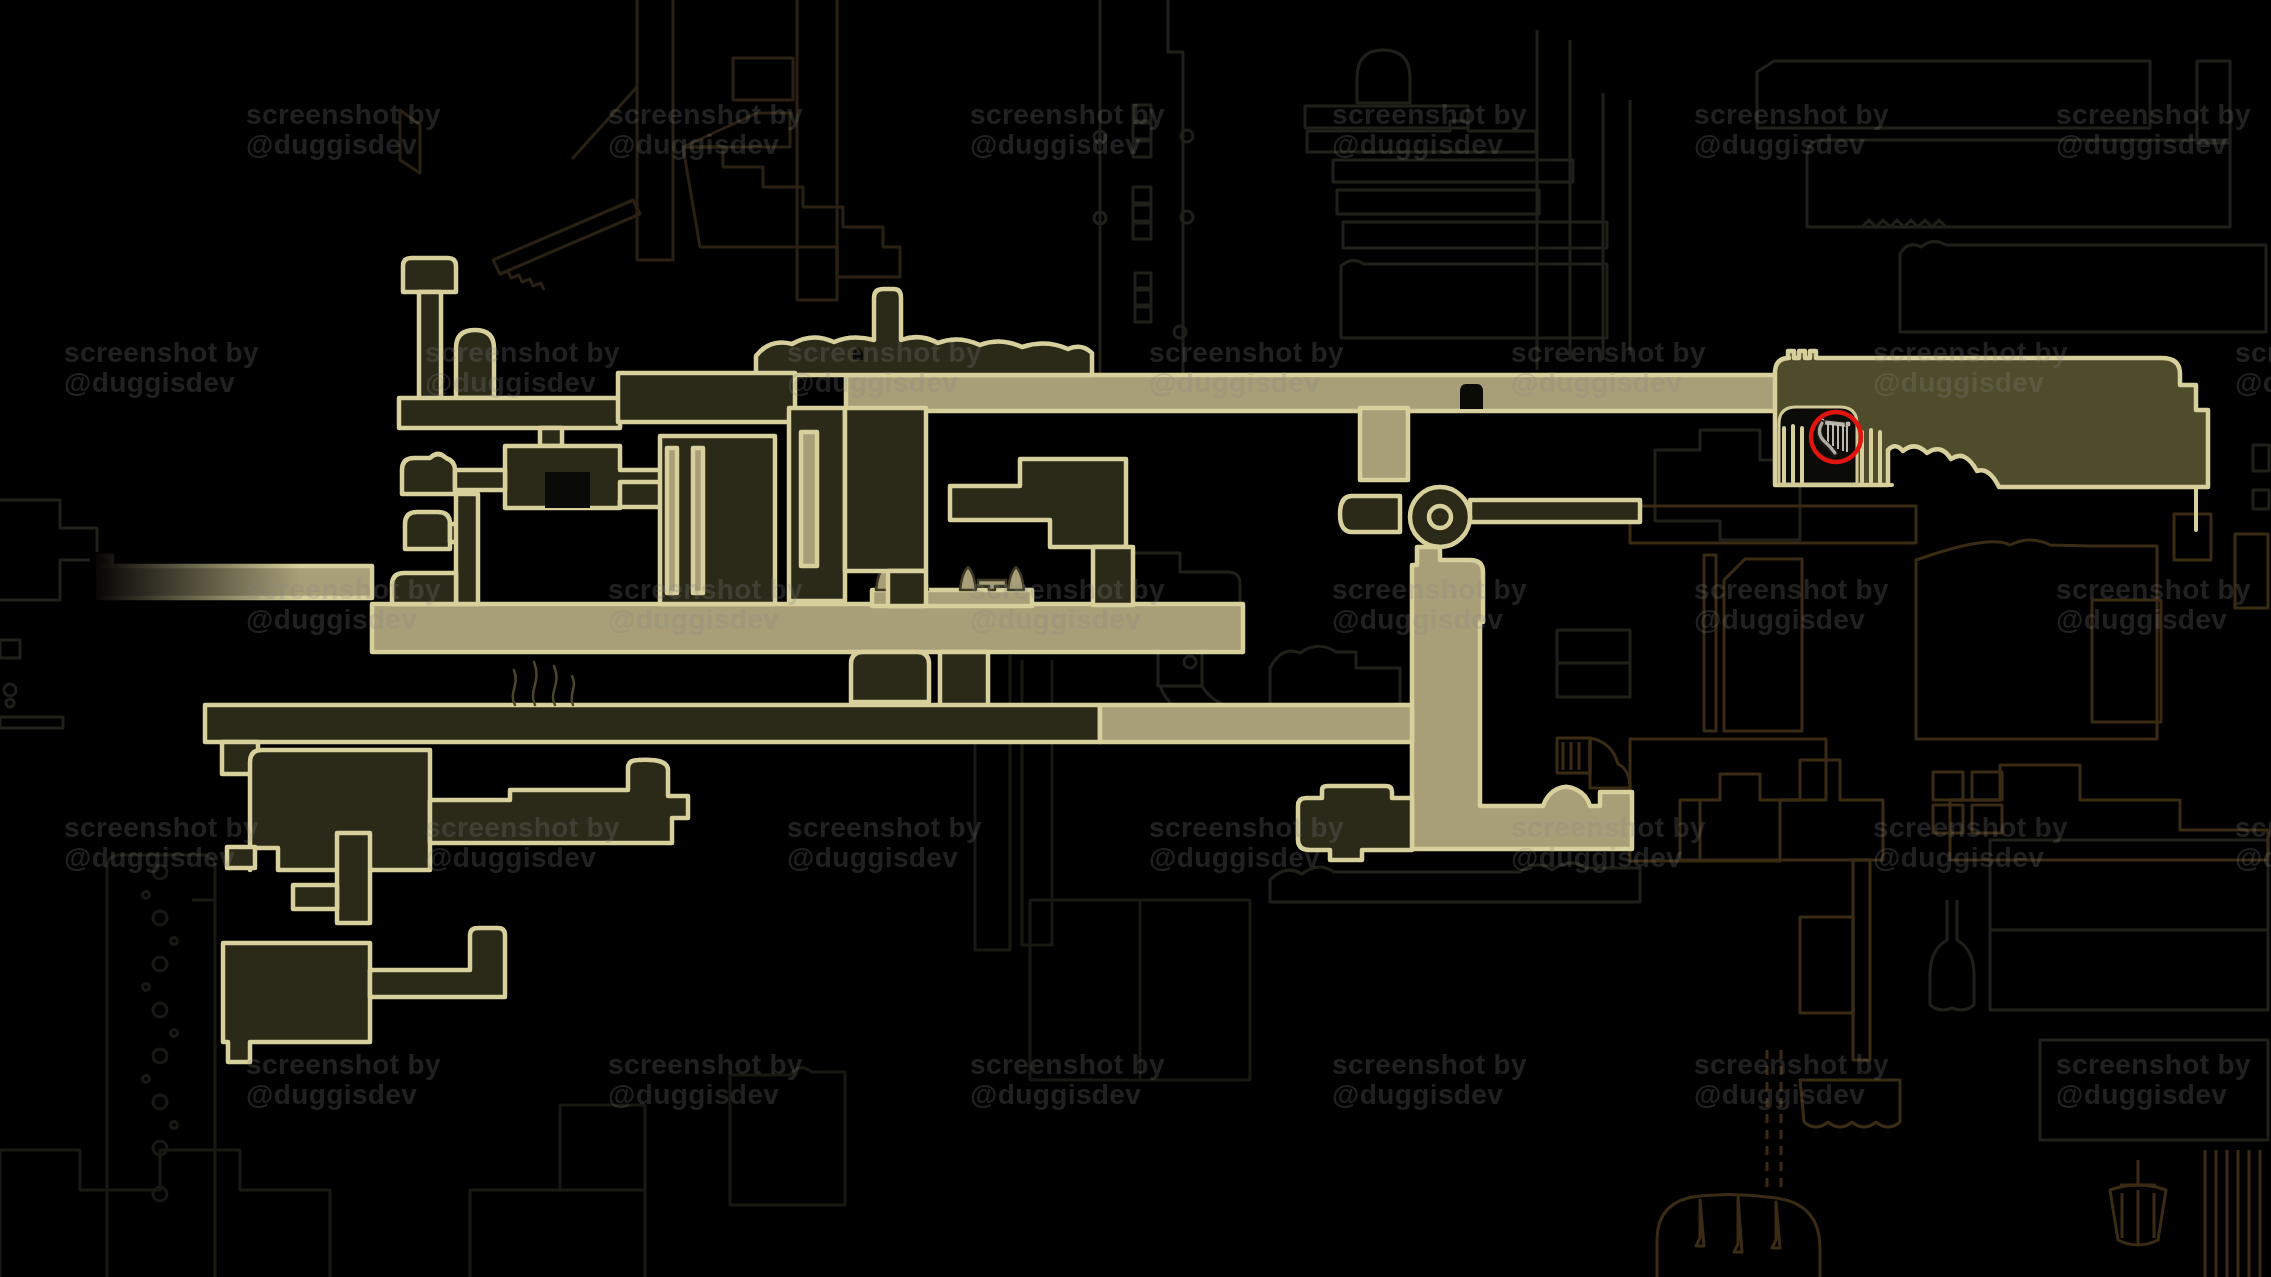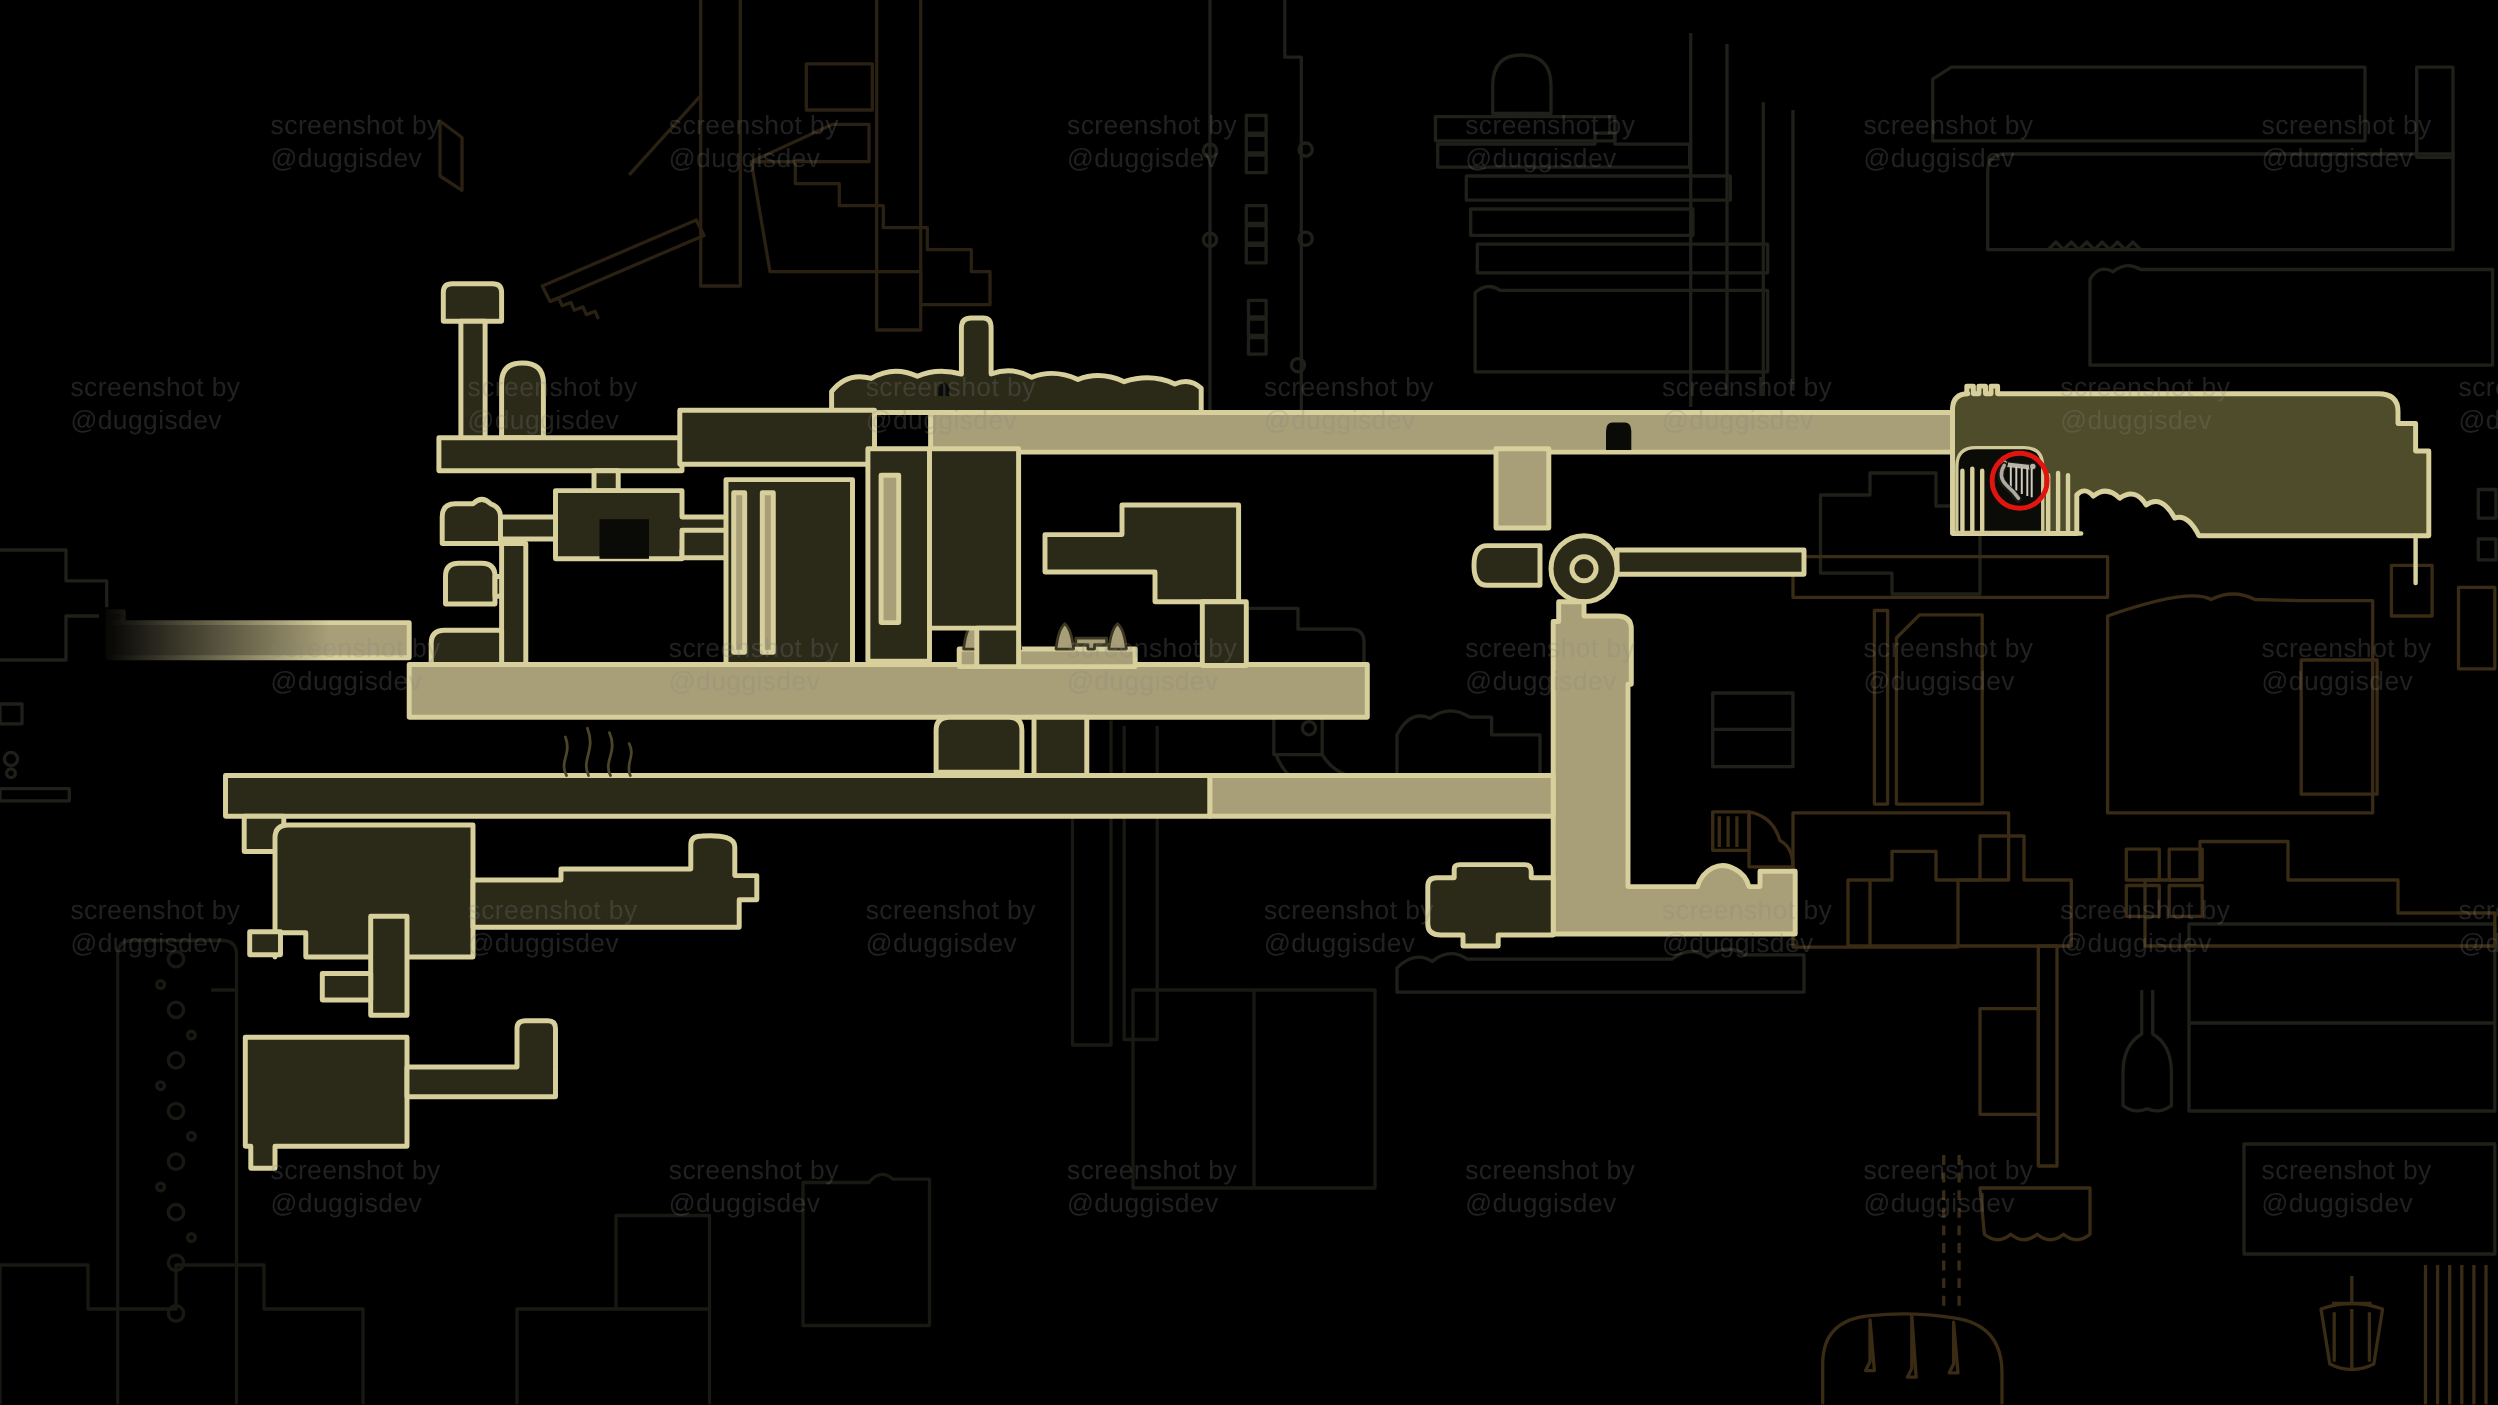--- a/index.html
+++ b/index.html
@@ -12,21 +12,21 @@
   .xb{stroke:var(--brown);fill:none;stroke-width:3;stroke-linejoin:round;}
   .xb2{stroke:var(--brown2);fill:none;stroke-width:3;stroke-linejoin:round;}
   
   .eo{stroke:var(--bright);fill:var(--roomfill);stroke-width:4.5;stroke-linejoin:round;}
   .ec{stroke:var(--bright);fill:var(--tan);stroke-width:4.5;stroke-linejoin:round;}
   .big{stroke:var(--bright);fill:var(--bigfill);stroke-width:4.5;stroke-linejoin:round;}
   .cut{fill:#0a0a07;stroke:none;}
   .pillar{stroke:var(--bright);stroke-width:4;fill:none;stroke-linecap:round;}
   .glyph{stroke:var(--glyph);stroke-width:2.5;fill:var(--tan);stroke-linejoin:round;}
   .flame{stroke:var(--flame);stroke-width:2.5;fill:none;stroke-linecap:round;}
-  .wm{position:absolute;color:var(--wmcolor);font-size:24px;line-height:30px;font-weight:400;
+  .wm{position:absolute;color:var(--wmcolor);font-size:28px;line-height:30px;font-weight:700;
       letter-spacing:.4px;white-space:nowrap;pointer-events:none;}
 </style>
 </head>
 <body>
 
 <div id="stage" style="--bg: #000000; --bright: #d7d09c; --tan: #a89f78; --roomfill: #2b2918; --bigfill: #4f4c2b; --gray: #20201a; --gray2: #191913; --brown: #3a2b15; --brown2: #2a2113; --glyph: #3d3823; --flame: #4c4628; --wmcolor: rgba(130,130,130,0.25);">
 
 <svg id="map-svg" width="2271" height="1277" viewBox="0 0 2271 1277">
 
   <defs>

